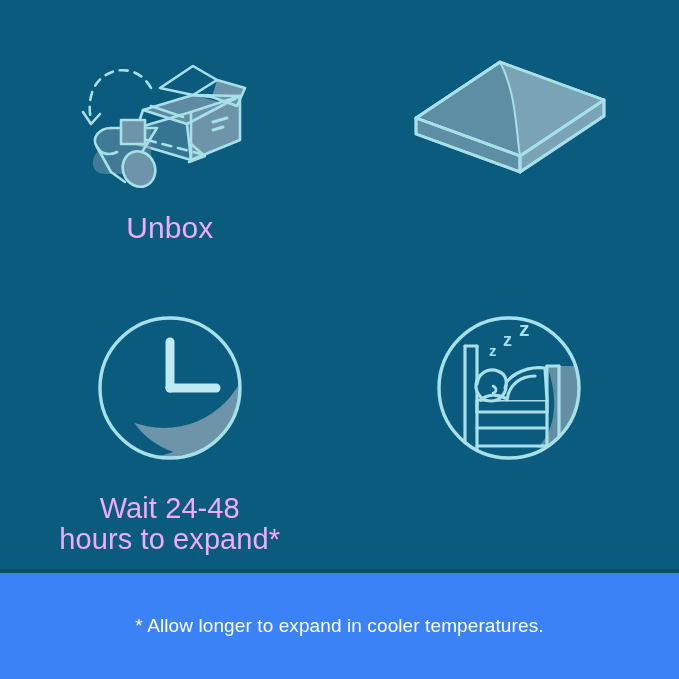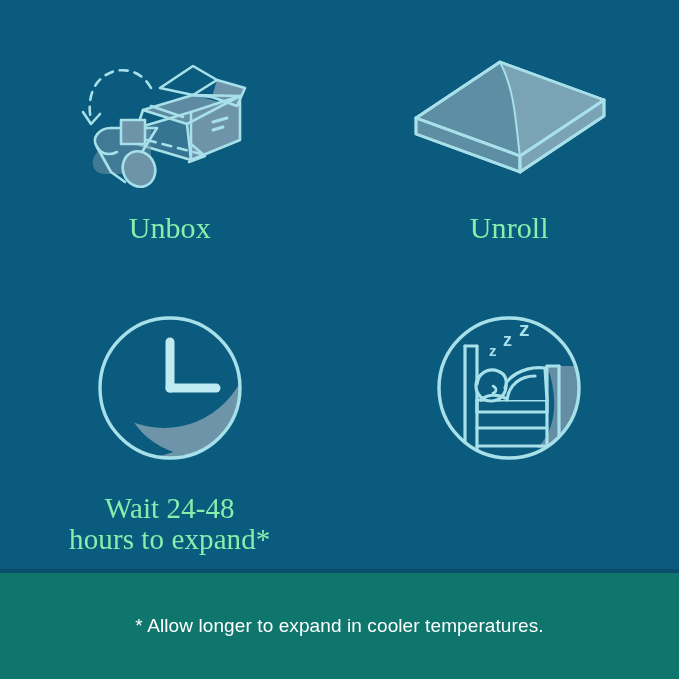--- a/index.html
+++ b/index.html
@@ -43,44 +43,43 @@
   }
   .step-art-circle {
     width: 175px;
     height: 175px;
     display: flex;
     align-items: center;
     justify-content: center;
   }
   .step-label {
     margin-top: 18px;
-    color: #86efac;
+    color: #f0abfc;
     font-size: 30px;
     line-height: 1.06;
     letter-spacing: 0.1px;
     text-align: center;
     white-space: pre-line;
-    font-family: Liberation Serif, serif;
   }
   .step-label-2line { font-size: 29px; }
   .divider {
     position: absolute;
     left: 0;
     top: 569px;
     width: 679px;
     height: 4px;
     background: #094f6c;
   }
   .footer {
     position: absolute;
     left: 0;
     top: 573px;
     width: 679px;
     height: 106px;
-    background: #0f766e;
+    background: #3b82f6;
     display: flex;
     align-items: center;
     justify-content: center;
   }
   .footer-text {
     color: #ffffff;
     font-size: 19px;
     letter-spacing: 0.1px;
     text-align: center;
   }
@@ -160,21 +159,20 @@
             <path d="M116 112 L200 56 L200 72 L116 128 Z" fill="#7aa3b6"></path>
 
             <path d="M12 74 L96 18 L200 56 L116 112 Z" fill="none"></path>
             <path d="M12 74 L12 90 L116 128 L116 112" fill="none"></path>
             <path d="M116 128 L200 72 L200 56" fill="none"></path>
 
             <path d="M96 18 C112 48 112 86 116 112" fill="none" stroke-width="2"></path>
           </g>
         </svg>
       </div>
-      <div class="step-label">Unroll</div>
     </div>
 
     <div class="step step-row2">
       <div class="step-art-circle">
         <svg width="160" height="160" viewBox="0 0 160 160">
           <defs>
             <clipPath id="clockClip">
               <circle cx="80" cy="80" r="70"></circle>
             </clipPath>
           </defs>

